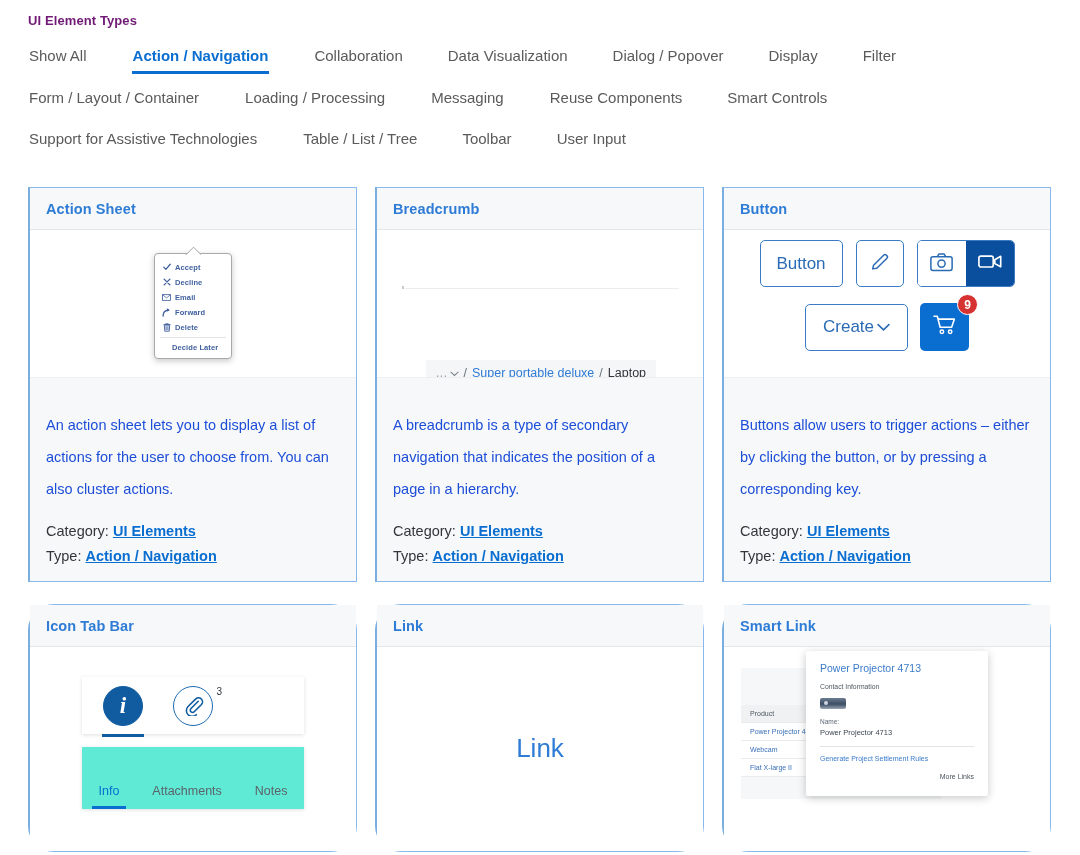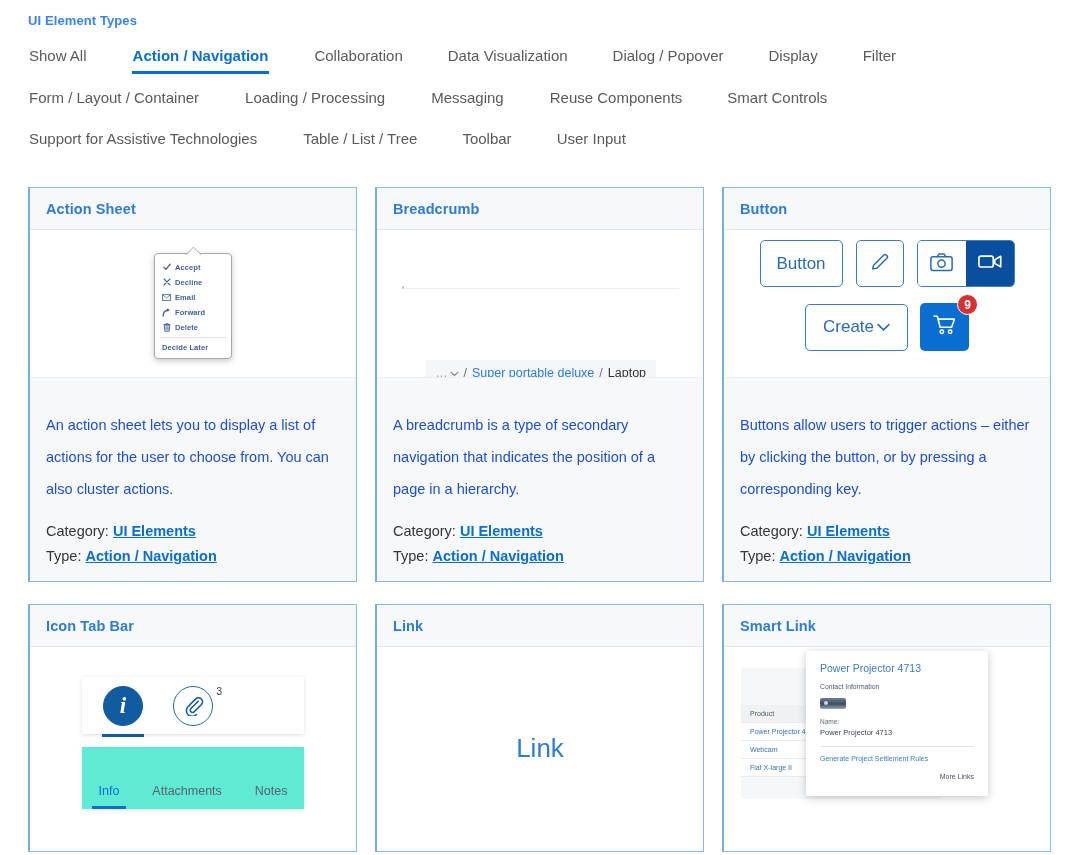--- a/index.html
+++ b/index.html
@@ -20,21 +20,21 @@
     height: 855px;
   }
 
   
   .page-title {
     position: absolute;
     left: 28px;
     top: 13px;
     font-size: 13px;
     font-weight: bold;
-    color: #3b82f6;
+    color: #701a75;
     letter-spacing: .1px;
   }
 
   .tabs {
     position: absolute;
     left: 20px;
     top: 44px;
     width: 1040px;
   }
   .tab-row {
@@ -96,21 +96,21 @@
     width: 329px;
     background: #ffffff;
     border: 1px solid #89b9ec;
     border-left-width: 2px;
     border-left-color: #7aaede;
     box-sizing: border-box;
     display: flex;
     flex-direction: column;
   }
   .card.tall { height: 395px; }
-  .card.short { height: 248px; }
+  .card.short { height: 248px; border-radius: 26px; }
 
   .card-header {
     background: #f7f8f9;
     border-bottom: 1px solid #e4e6e8;
     padding: 13px 16px 12px 16px;
     box-sizing: border-box;
   }
   .card-title {
     font-size: 14.5px;
     font-weight: bold;
@@ -199,21 +199,21 @@
     box-sizing: border-box;
   }
   .as-item .as-ic {
     width: 9px;
     display: inline-flex;
     justify-content: center;
     align-items: center;
     font-size: 8px;
     color: #3f5f9e;
   }
-  .as-item.no-icon { padding-left: 7px; }
+  .as-item.no-icon { padding-left: 17px; }
   .as-sep {
     height: 1px;
     background: #e3e3e3;
     margin: 2px 5px;
   }
 
   
   .bc-wrap {
     position: absolute;
     left: 0; right: 0; top: 0; bottom: 0;

